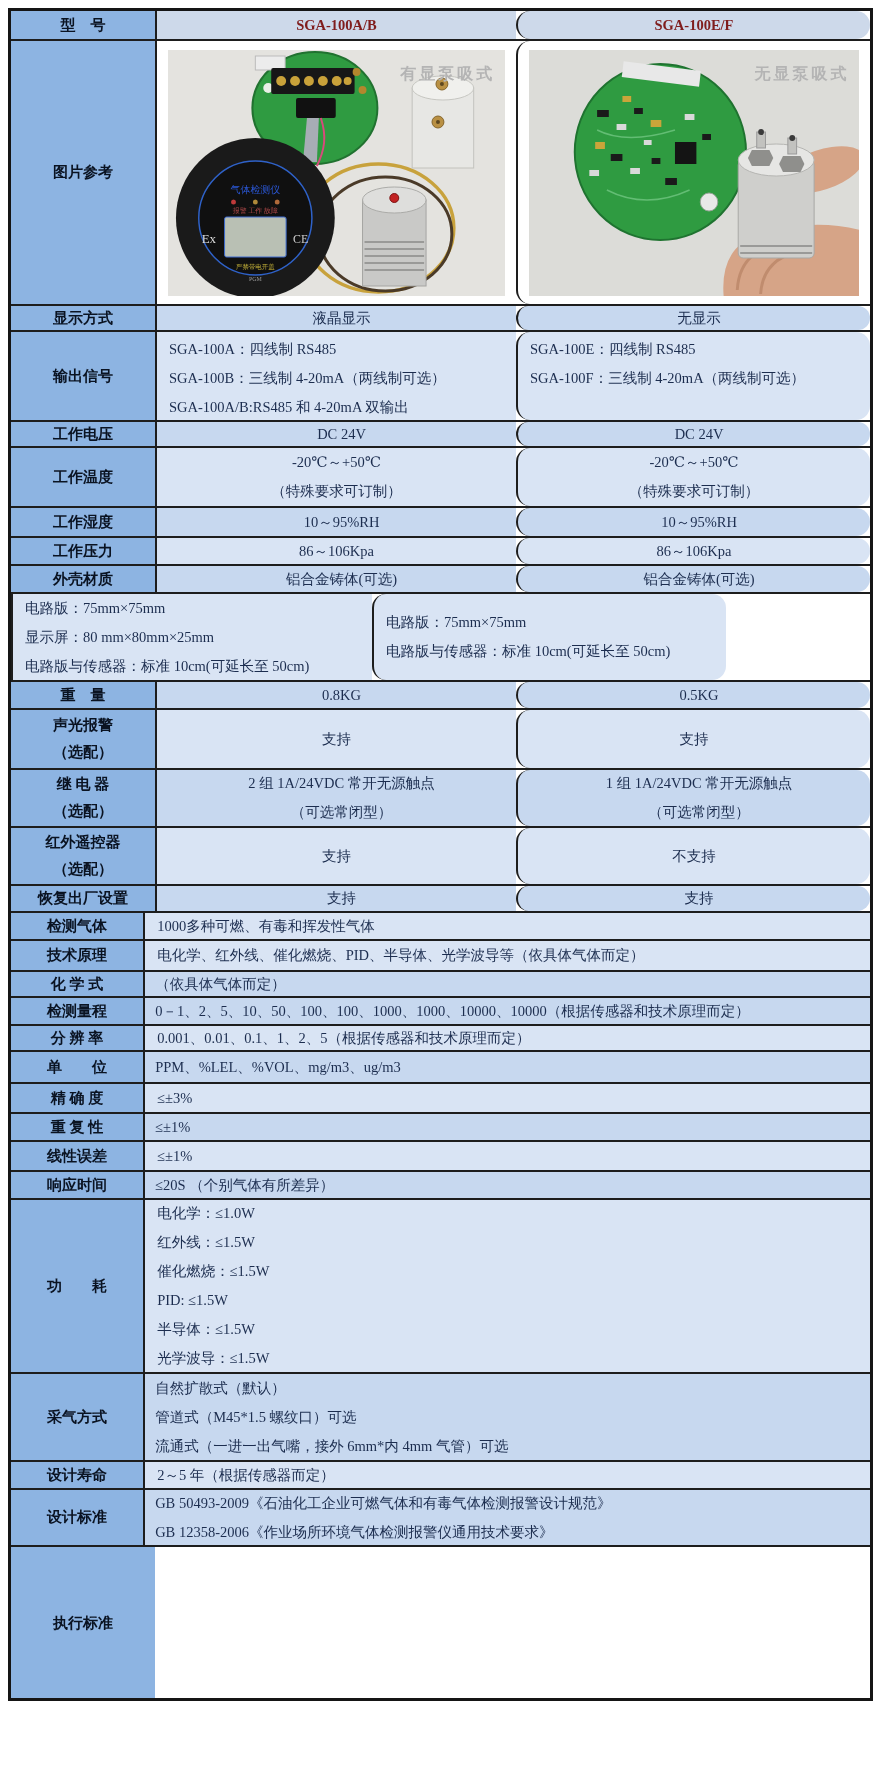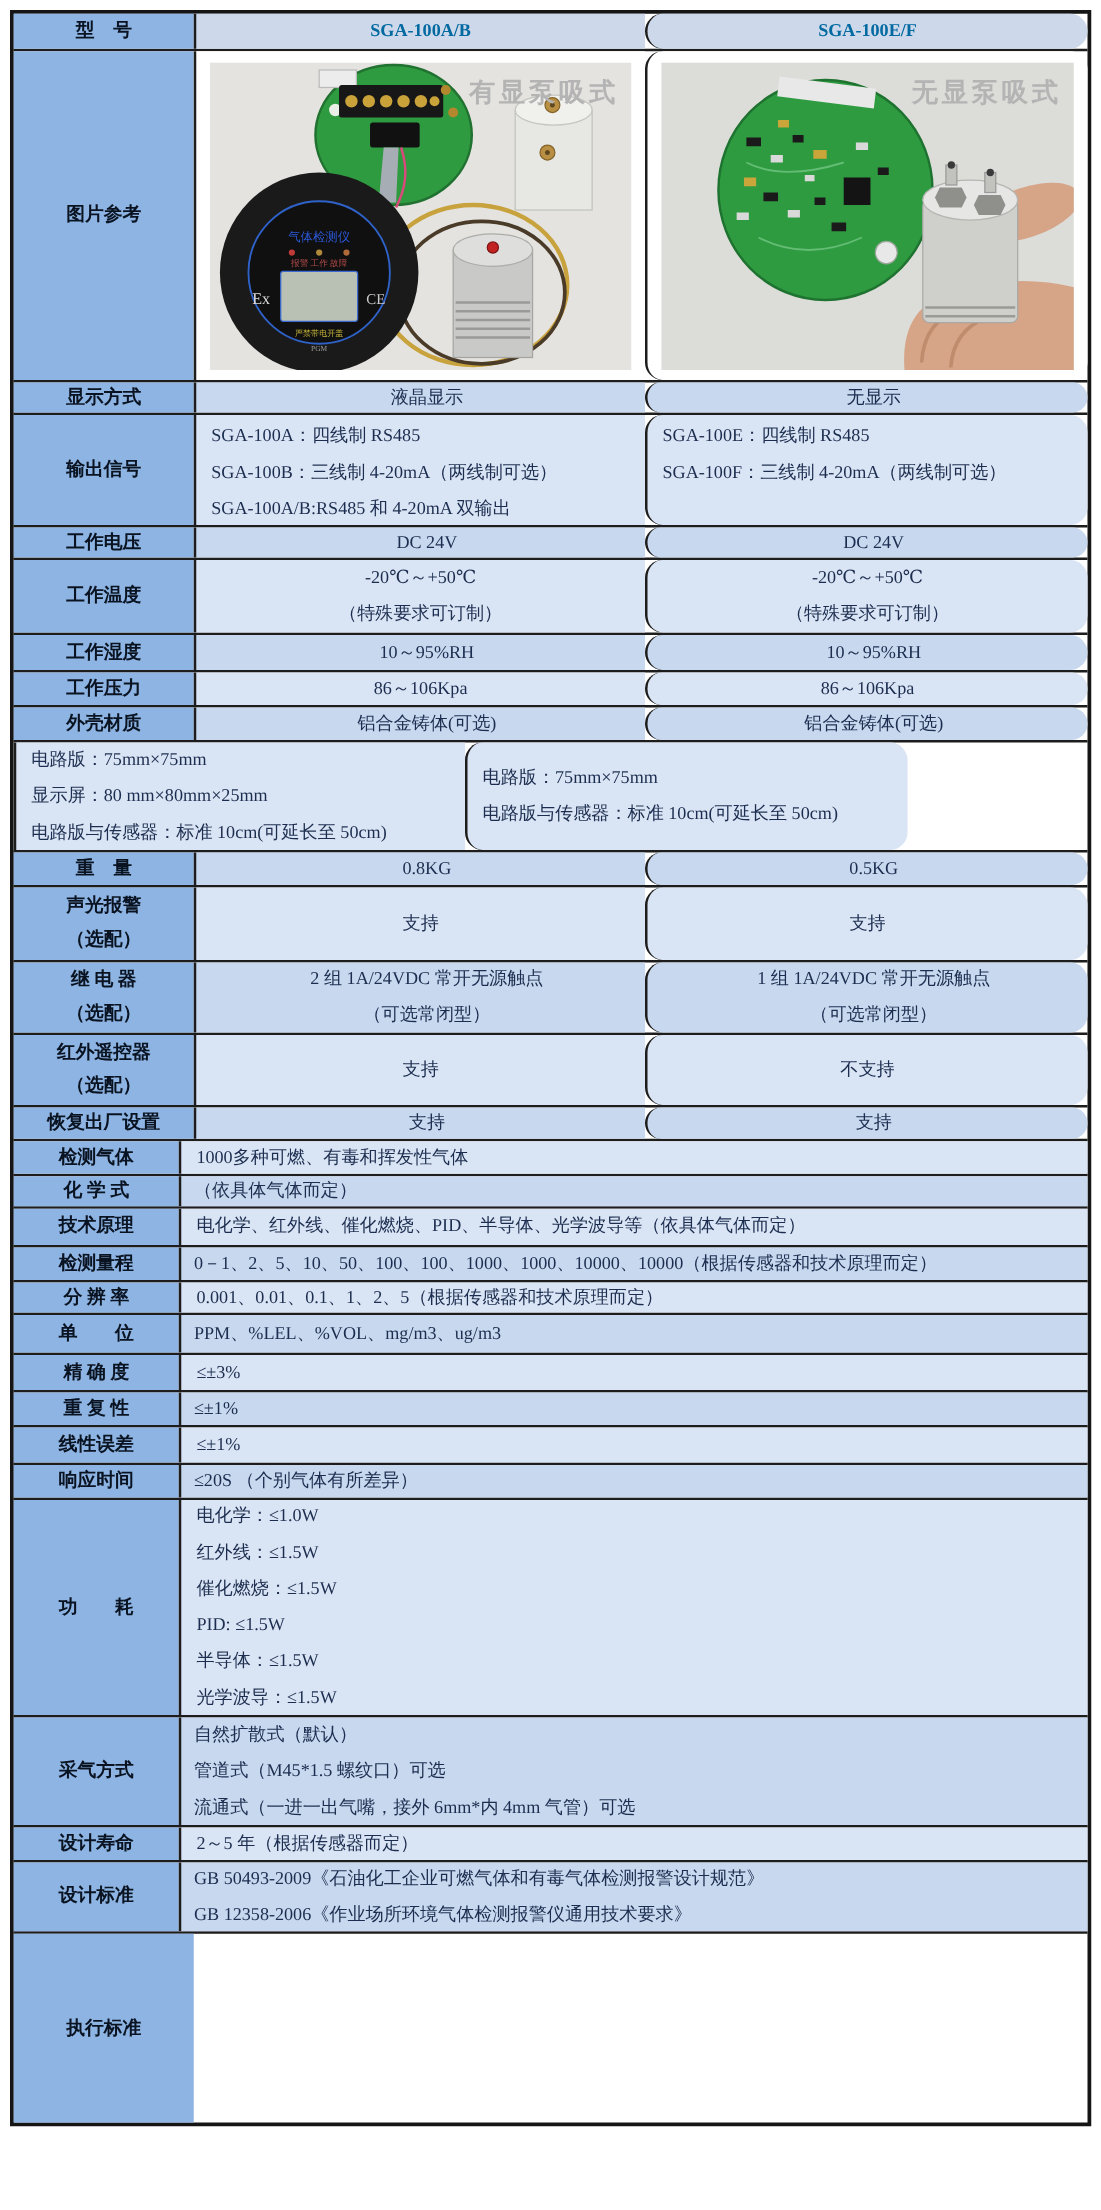--- a/index.html
+++ b/index.html
@@ -24,32 +24,32 @@
   .v2{width:354px;border-radius:14px;}
   .vm{width:791px;}
   .bgA .val{background:#c7d8ef;padding-left:10px;}
   .bgB .val{background:#d9e4f4;}
   .hdrrow .val{background:#cdd9ea;}
   .center{align-items:center;text-align:center;}
   .left{align-items:flex-start;text-align:left;padding-left:12px;}
   .top{justify-content:flex-start;padding-top:3px;}
   .val div{line-height:29px;font-size:14.5px;}
   .lh30 div{line-height:30px;}
-  .hdr{font-weight:bold;font-size:15px;color:#0369a1;}
+  .hdr{font-weight:bold;font-size:15px;color:#7f1d1d;}
   
   .h26{height:26px}.h27{height:27px}.h28{height:28px}.h29{height:26px}.h30{height:30px}
   .h31{height:31px}.h32{height:32px}.h57{height:57px}.h58{height:58px}.h60{height:60px}
   .h88{height:88px}.h90{height:90px}.h153{height:153px}.h174{height:174px}.h265{height:265px}
   
   .photocell{background:#ffffff;justify-content:center;align-items:center;}
   .photo{position:relative;width:94%;height:246px;}
   .photo svg{width:100%;height:100%;display:block;}
   .wm{
     position:absolute;top:12px;right:10px;
-    font-size:21px;font-weight:bold;color:#b4b4b4;letter-spacing:3px;line-height:24px;
+    font-size:16px;font-weight:bold;color:#b4b4b4;letter-spacing:3px;line-height:24px;
   }
 </style>
 </head>
 <body>
 
 <div class="tbl">
 
   <div class="row h28 hdrrow">
     <div class="lab">
         <span>型　号</span>
@@ -355,35 +355,35 @@
 
   <div class="row h28 bgB">
     <div class="lab">
         <span>检测气体</span>
       </div>
     <div class="val vm left">
         <div>1000多种可燃、有毒和挥发性气体</div>
       </div>
   </div>
 
+  <div class="row h31 bgB">
+    <div class="lab">
+        <span>技术原理</span>
+      </div>
+    <div class="val vm left">
+        <div>电化学、红外线、催化燃烧、PID、半导体、光学波导等（依具体气体而定）</div>
+      </div>
+  </div>
+
   <div class="row h26 bgA">
     <div class="lab">
         <span>化 学 式</span>
       </div>
     <div class="val vm left">
         <div>（依具体气体而定）</div>
-      </div>
-  </div>
-
-  <div class="row h31 bgB">
-    <div class="lab">
-        <span>技术原理</span>
-      </div>
-    <div class="val vm left">
-        <div>电化学、红外线、催化燃烧、PID、半导体、光学波导等（依具体气体而定）</div>
       </div>
   </div>
 
   <div class="row h28 bgA">
     <div class="lab">
         <span>检测量程</span>
       </div>
     <div class="val vm left">
         <div>0－1、2、5、10、50、100、100、1000、1000、10000、10000（根据传感器和技术原理而定）</div>
       </div>

